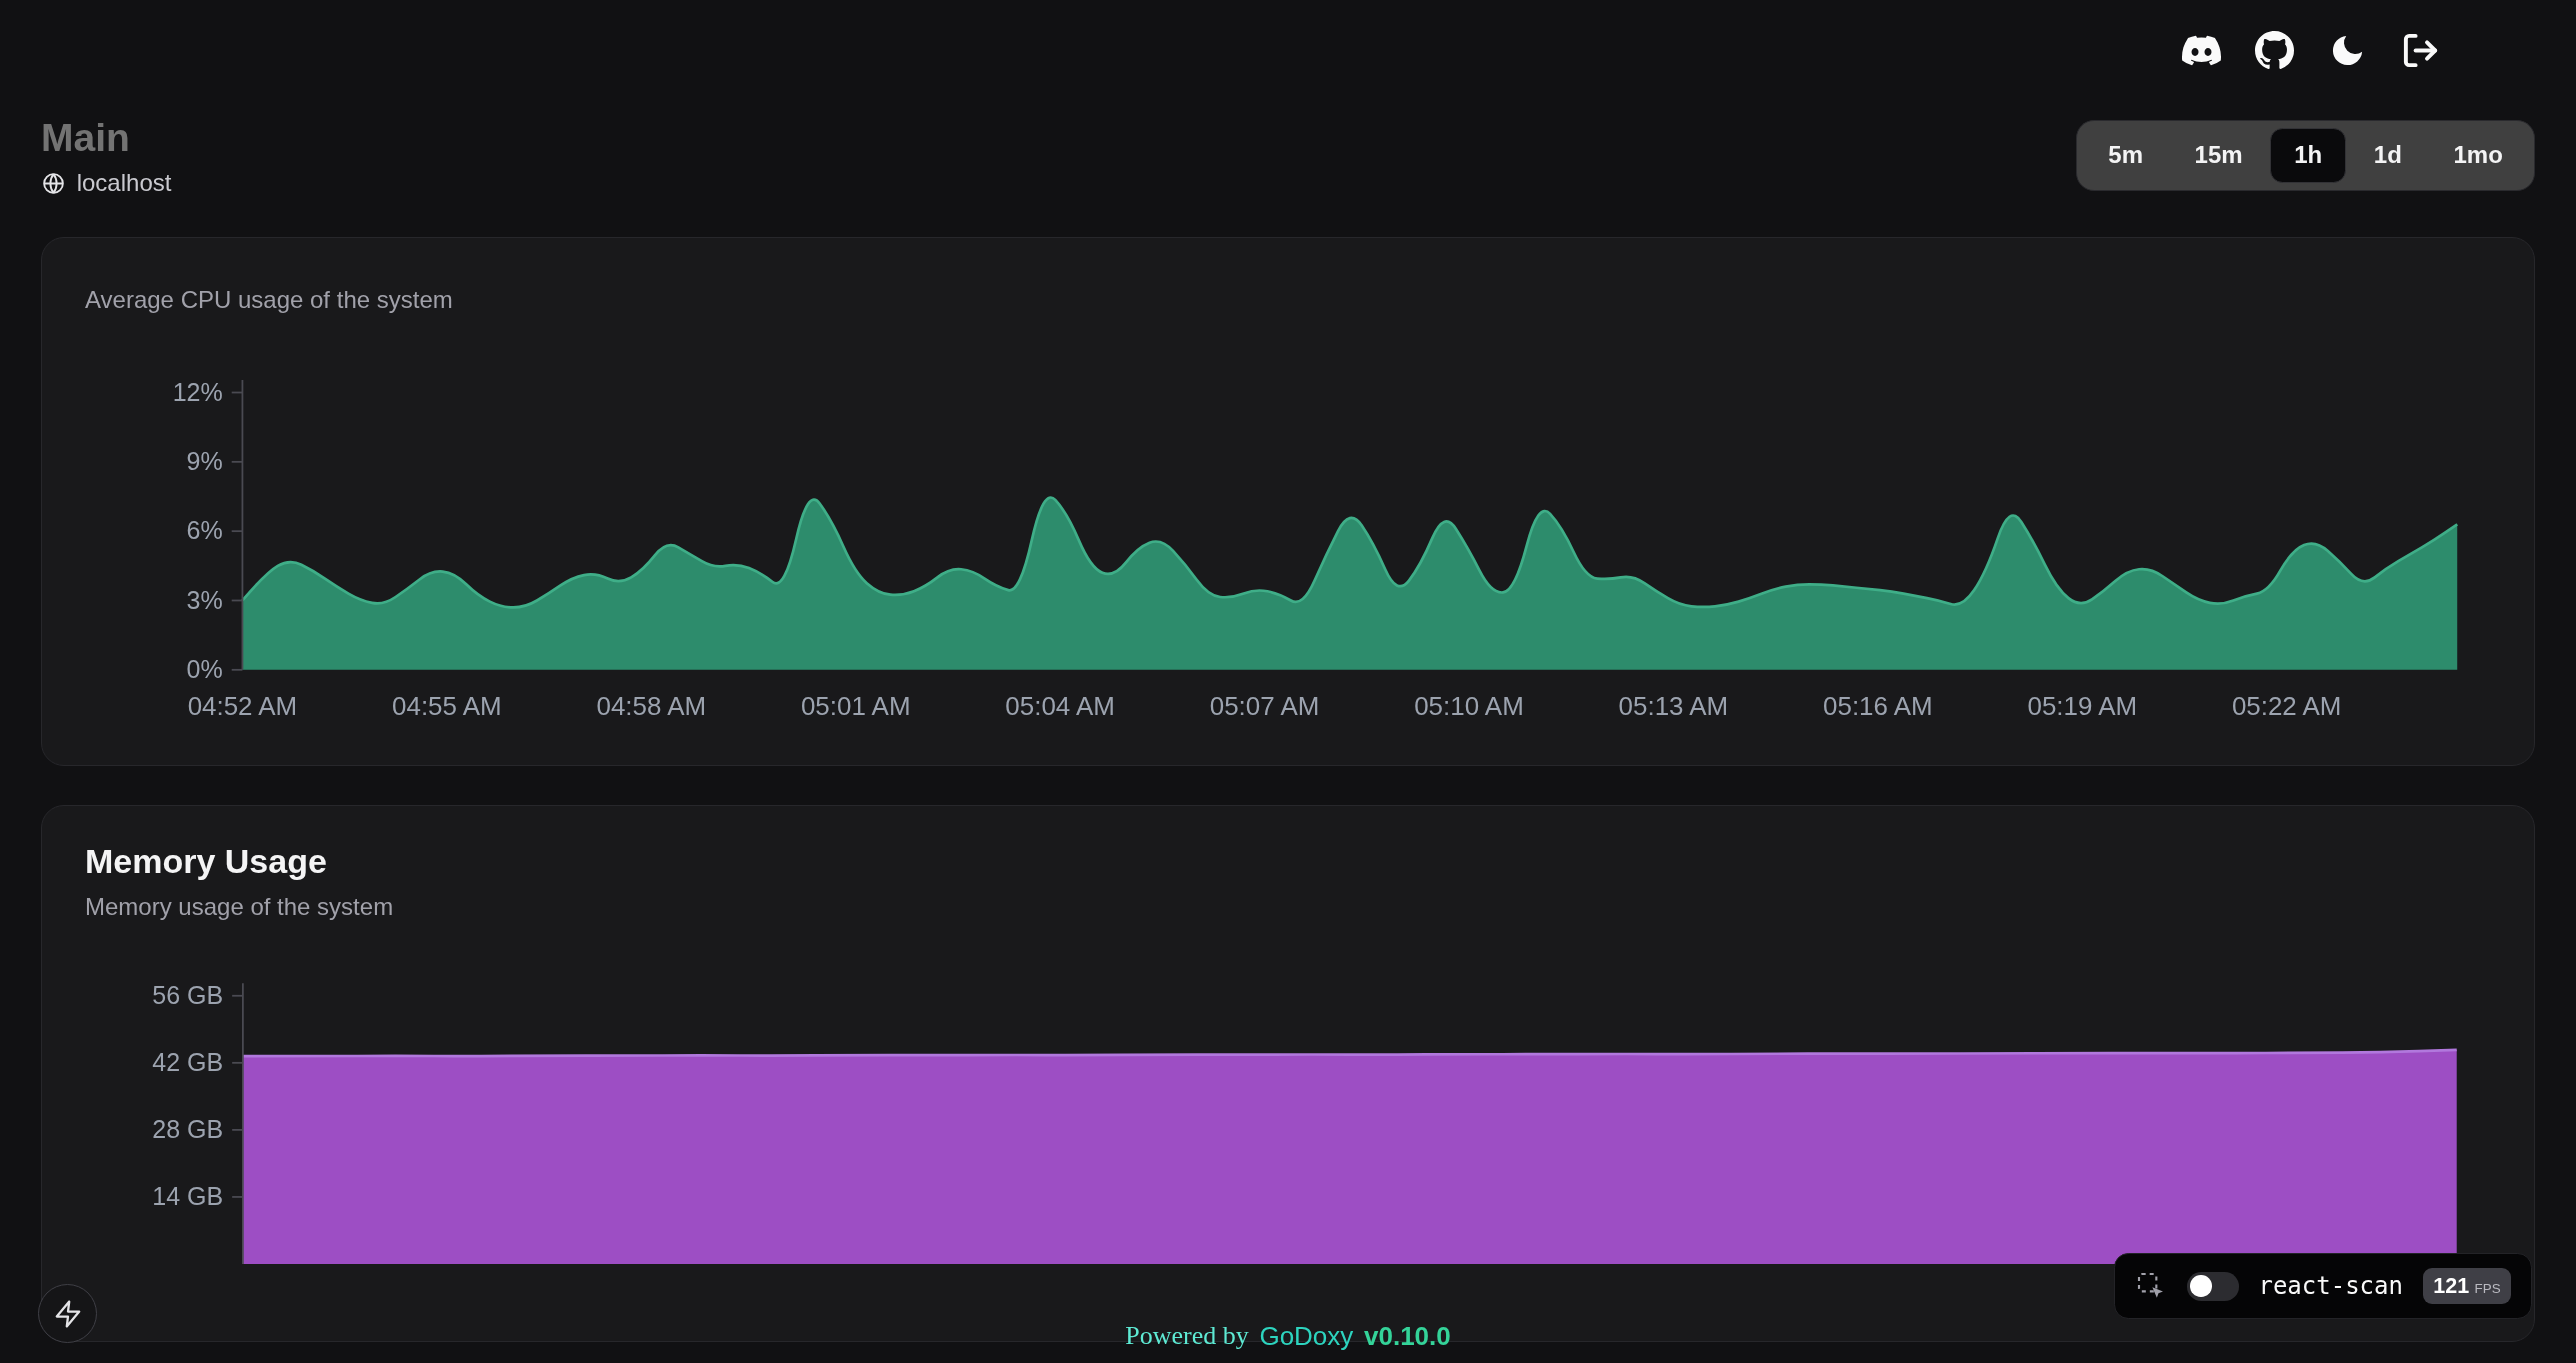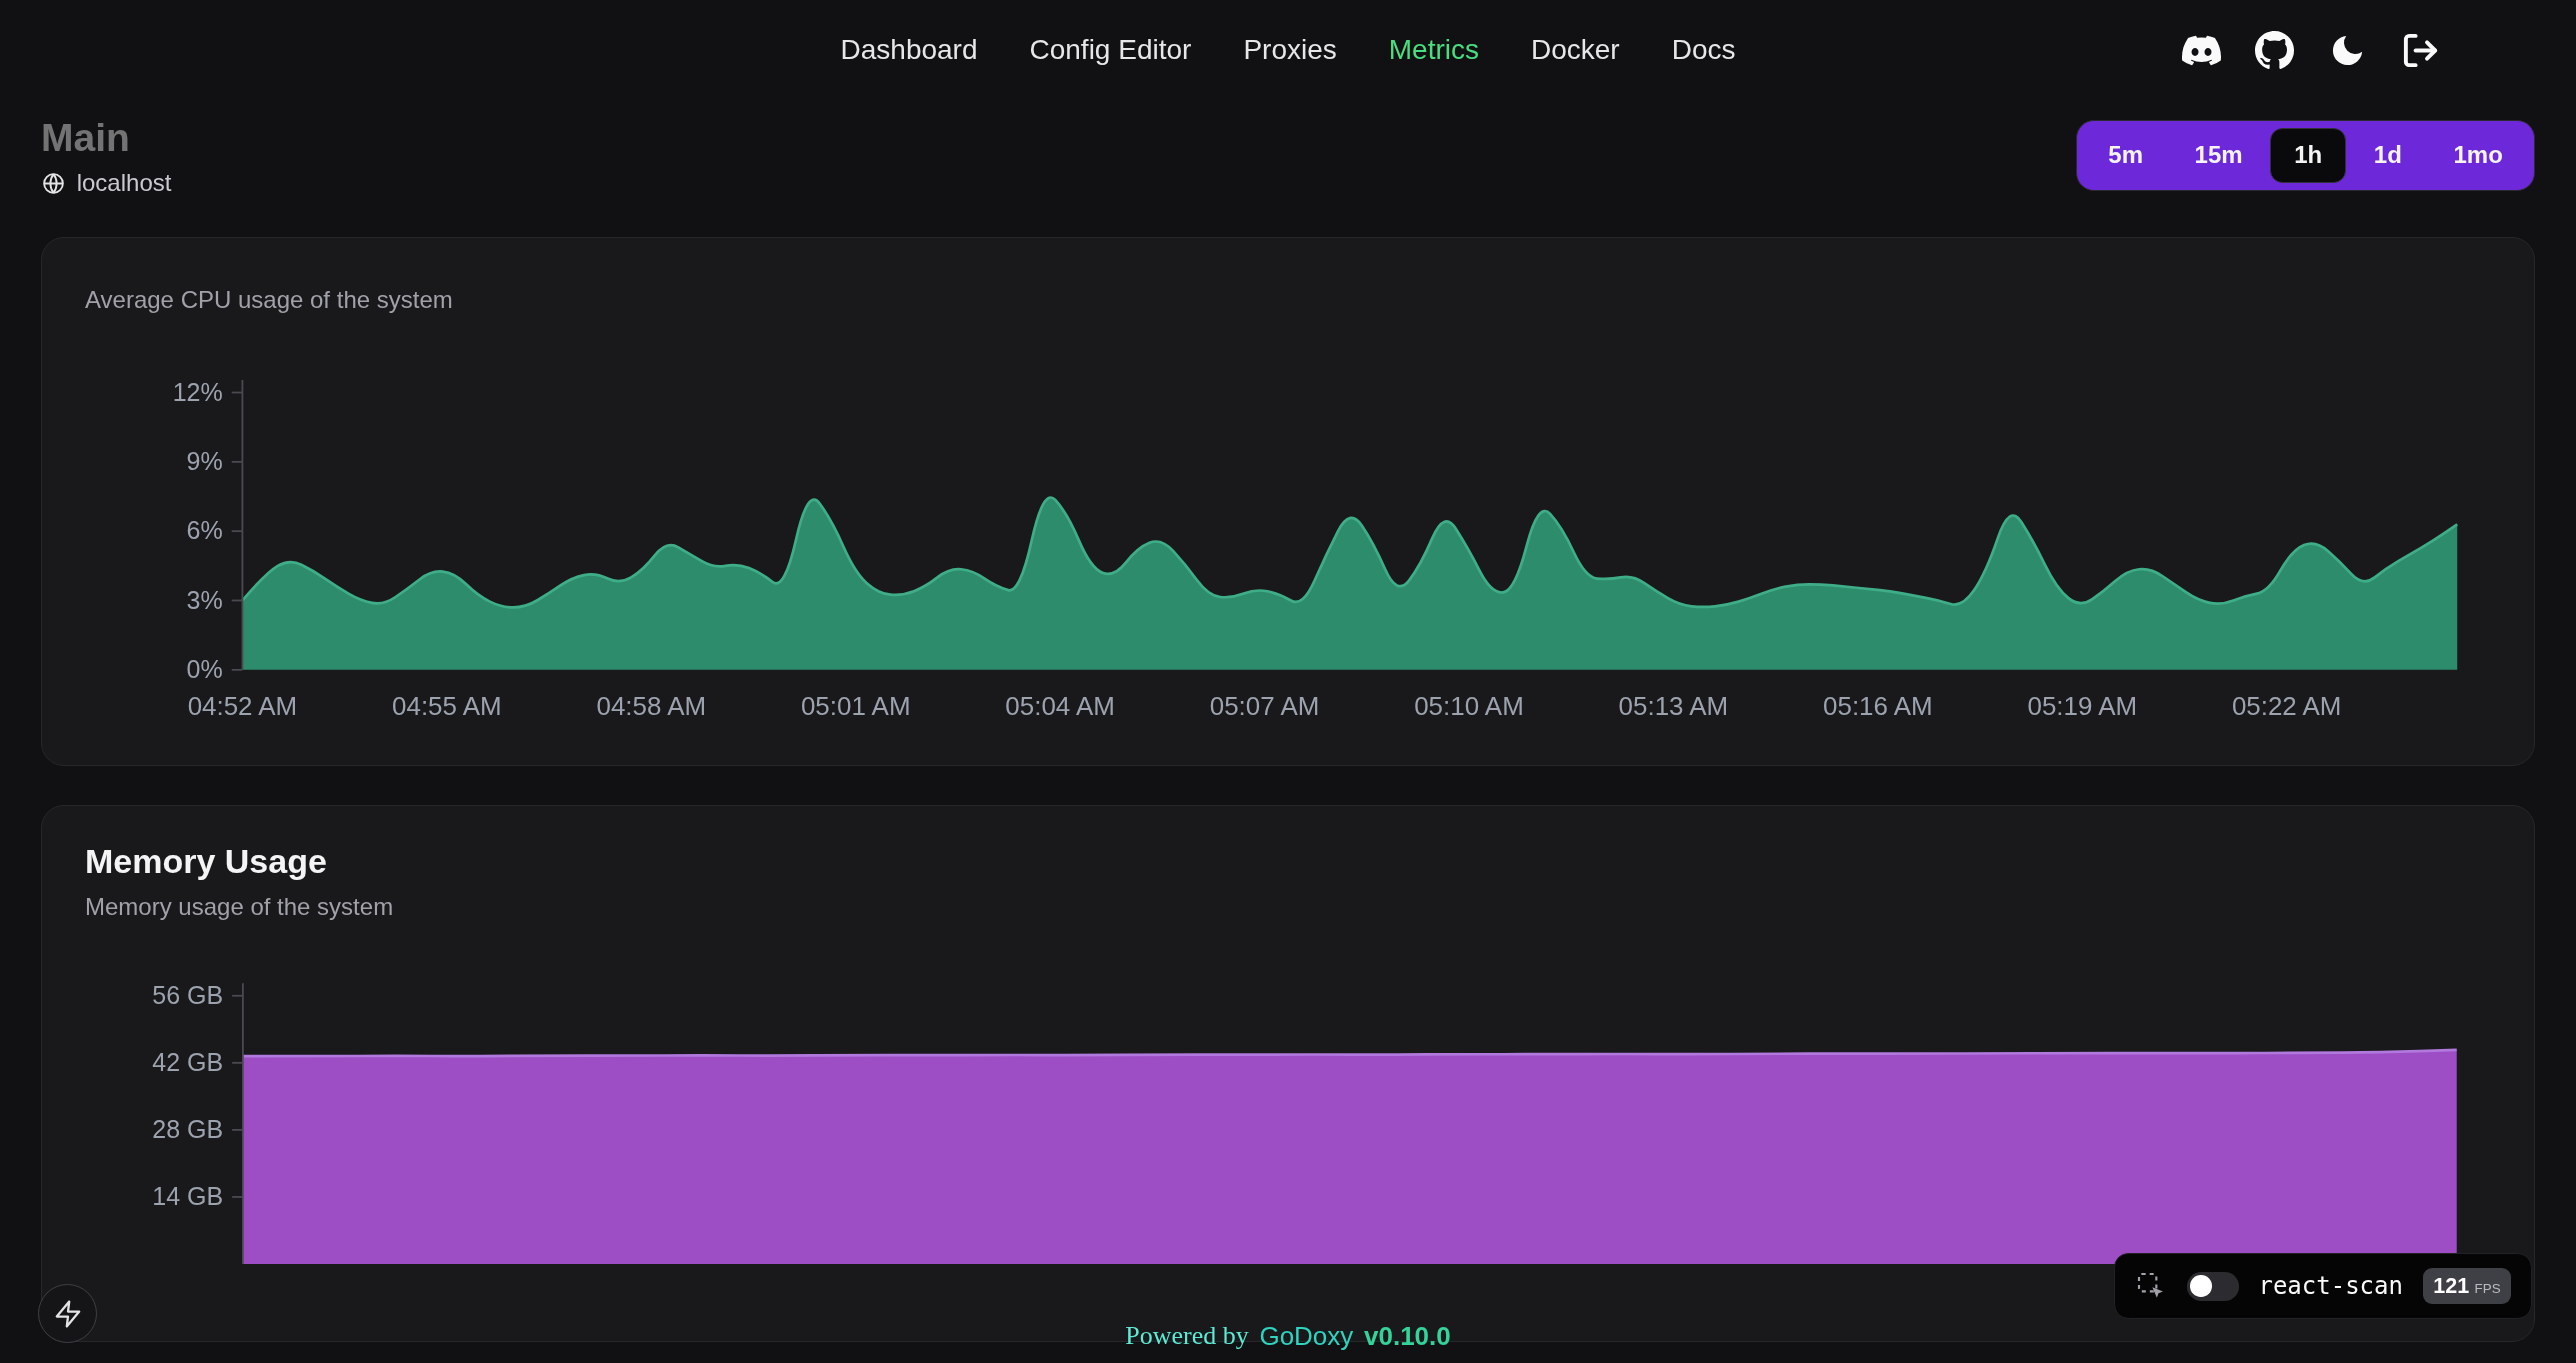--- a/index.html
+++ b/index.html
@@ -47,21 +47,21 @@
     display:flex;
     justify-content:space-between;
     align-items:flex-start;
   }
   .page-title { font-size:39px; font-weight:600; line-height:47px; color:#737373; }
   .host-row { display:flex; align-items:center; gap:10.7px; margin-top:7.2px; height:30px; }
   .host-row svg { width:25px; height:25px; color:#e4e4e7; }
   .host-label { font-size:24px; color:#c9c9cf; }
 
   .time-range {
-    background:#6d28d9;
+    background:#404040;
     border:0.9px solid #2a2a2e;
     border-radius:18px;
     padding:7.2px;
     display:flex;
     gap:3.6px;
     margin-top:5.4px;
   }
   .tr-btn {
     font-size:24px;
     font-weight:600;
@@ -158,28 +158,20 @@
     align-items:baseline;
     gap:5.4px;
   }
   .rs-fps { font-size:21.5px; color:#ffffff; font-weight:600; }
   .rs-fps-unit { font-size:13.4px; color:#b9b9c0; }
 </style>
 </head>
 <body>
 
 <div class="topnav">
-  <div class="nav-items">
-    <span class="nav-item">Dashboard</span>
-    <span class="nav-item">Config Editor</span>
-    <span class="nav-item">Proxies</span>
-    <span class="nav-item active">Metrics</span>
-    <span class="nav-item">Docker</span>
-    <span class="nav-item">Docs</span>
-  </div>
   <div class="nav-icons">
     <span class="nav-icon">
       <svg viewBox="0 0 24 24" fill="currentColor">
           <path d="M20.317 4.369a19.791 19.791 0 0 0-4.885-1.515.074.074 0 0 0-.079.037c-.21.375-.444.864-.608 1.25a18.27 18.27 0 0 0-5.487 0 12.64 12.64 0 0 0-.617-1.25.077.077 0 0 0-.079-.037 19.736 19.736 0 0 0-4.885 1.515.07.07 0 0 0-.032.027C.533 9.046-.32 13.58.099 18.057a.082.082 0 0 0 .031.057 19.9 19.9 0 0 0 5.993 3.03.078.078 0 0 0 .084-.028c.462-.63.874-1.295 1.226-1.994a.076.076 0 0 0-.041-.106 13.107 13.107 0 0 1-1.872-.892.077.077 0 0 1-.008-.128c.126-.094.252-.192.372-.291a.074.074 0 0 1 .077-.01c3.928 1.793 8.18 1.793 12.062 0a.074.074 0 0 1 .078.009c.12.099.246.198.373.292a.077.077 0 0 1-.006.127 12.299 12.299 0 0 1-1.873.891.077.077 0 0 0-.041.107c.36.698.772 1.363 1.225 1.993a.076.076 0 0 0 .084.029 19.839 19.839 0 0 0 6.002-3.03.077.077 0 0 0 .032-.056c.5-5.177-.838-9.674-3.549-13.66a.061.061 0 0 0-.031-.028zM8.02 15.331c-1.183 0-2.157-1.085-2.157-2.419 0-1.333.956-2.419 2.157-2.419 1.21 0 2.176 1.096 2.157 2.42 0 1.333-.956 2.418-2.157 2.418zm7.975 0c-1.183 0-2.157-1.085-2.157-2.419 0-1.333.955-2.419 2.157-2.419 1.21 0 2.176 1.096 2.157 2.42 0 1.333-.946 2.418-2.157 2.418z"></path>
         </svg>
     </span>
     <span class="nav-icon">
       <svg viewBox="0 0 24 24" fill="currentColor">
           <path d="M12 0C5.37 0 0 5.37 0 12c0 5.31 3.435 9.795 8.205 11.385.6.105.825-.255.825-.57 0-.285-.015-1.23-.015-2.235-3.015.555-3.795-.735-4.035-1.41-.135-.345-.72-1.41-1.23-1.695-.42-.225-1.02-.78-.015-.795.945-.015 1.62.87 1.845 1.23 1.08 1.815 2.805 1.305 3.495.99.105-.78.42-1.305.765-1.605-2.67-.3-5.46-1.335-5.46-5.925 0-1.305.465-2.385 1.23-3.225-.12-.3-.54-1.53.12-3.18 0 0 1.005-.315 3.3 1.23.96-.27 1.98-.405 3-.405s2.04.135 3 .405c2.295-1.56 3.3-1.23 3.3-1.23.66 1.65.24 2.88.12 3.18.765.84 1.23 1.905 1.23 3.225 0 4.605-2.805 5.625-5.475 5.925.435.375.81 1.095.81 2.22 0 1.605-.015 2.895-.015 3.3 0 .315.225.69.825.57A12.02 12.02 0 0 0 24 12c0-6.63-5.37-12-12-12z"></path>
         </svg>

